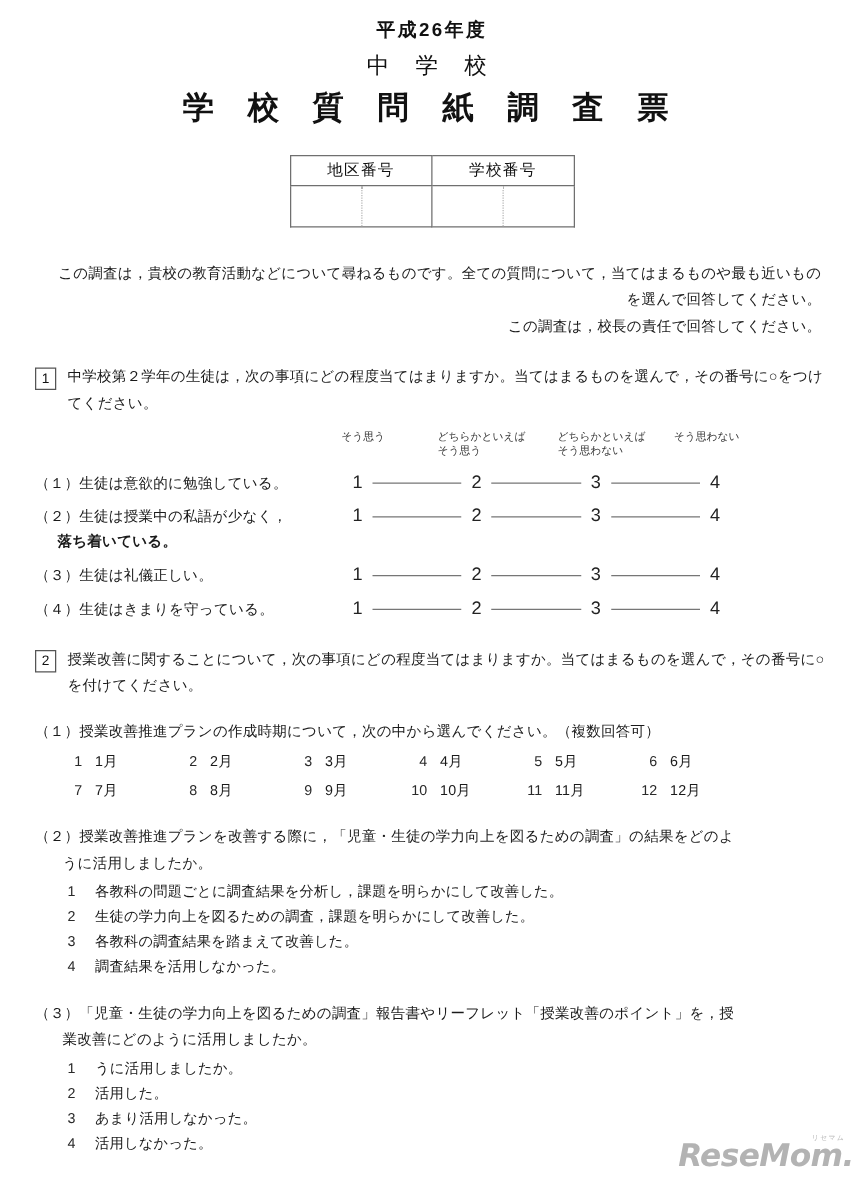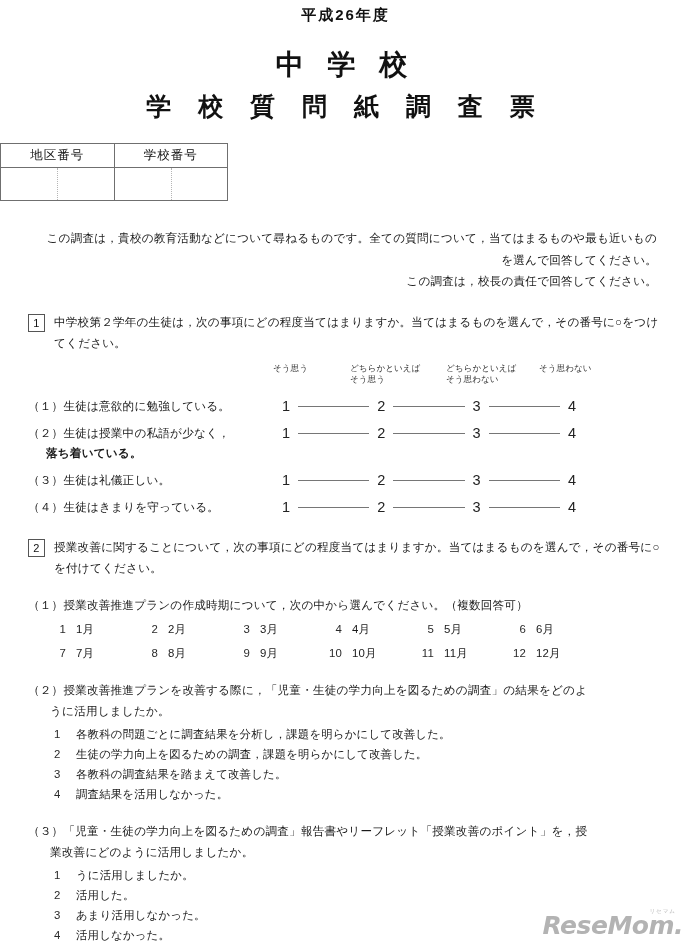--- a/index.html
+++ b/index.html
@@ -17,51 +17,52 @@
   }
   .page {
     position: relative;
     width: 691px;
     height: 950px;
     background: #ffffff;
   }
 
   
   .title-block {
-    padding-top: 4px;
+    padding-top: 14px;
     text-align: center;
   }
   .title-era {
     font-size: 15px;
     letter-spacing: 2px;
     font-weight: bold;
     color: #111;
     line-height: 1.5;
   }
   .title-school {
-    font-size: 28px;
+    font-size: 18px;
     letter-spacing: 8px;
-    font-weight: bold;
+    font-weight: normal;
     color: #111;
     line-height: 1.55;
-    margin-top: 16px;
+    margin-top: 2px;
   }
   .title-main {
     font-size: 25px;
     letter-spacing: 10px;
     font-weight: bold;
     color: #111;
     line-height: 1.5;
     margin-top: 2px;
   }
 
   
   .table-wrap {
     margin-top: 18px;
     display: flex;
+    justify-content: center;
     font-family: Liberation Mono, monospace;
   }
   table.numtable {
     border-collapse: collapse;
     width: 228px;
     table-layout: fixed;
   }
   table.numtable td {
     border: 1px solid #6f6f6f;
     height: 22px;

